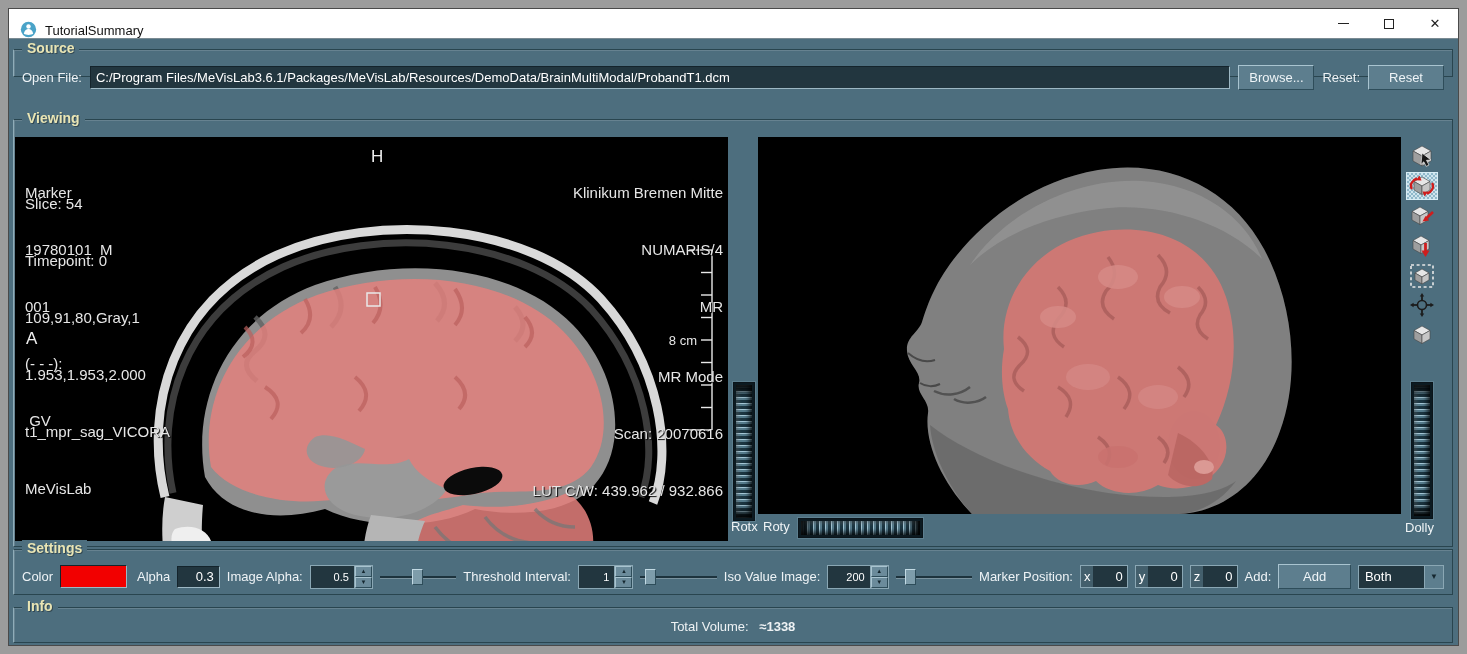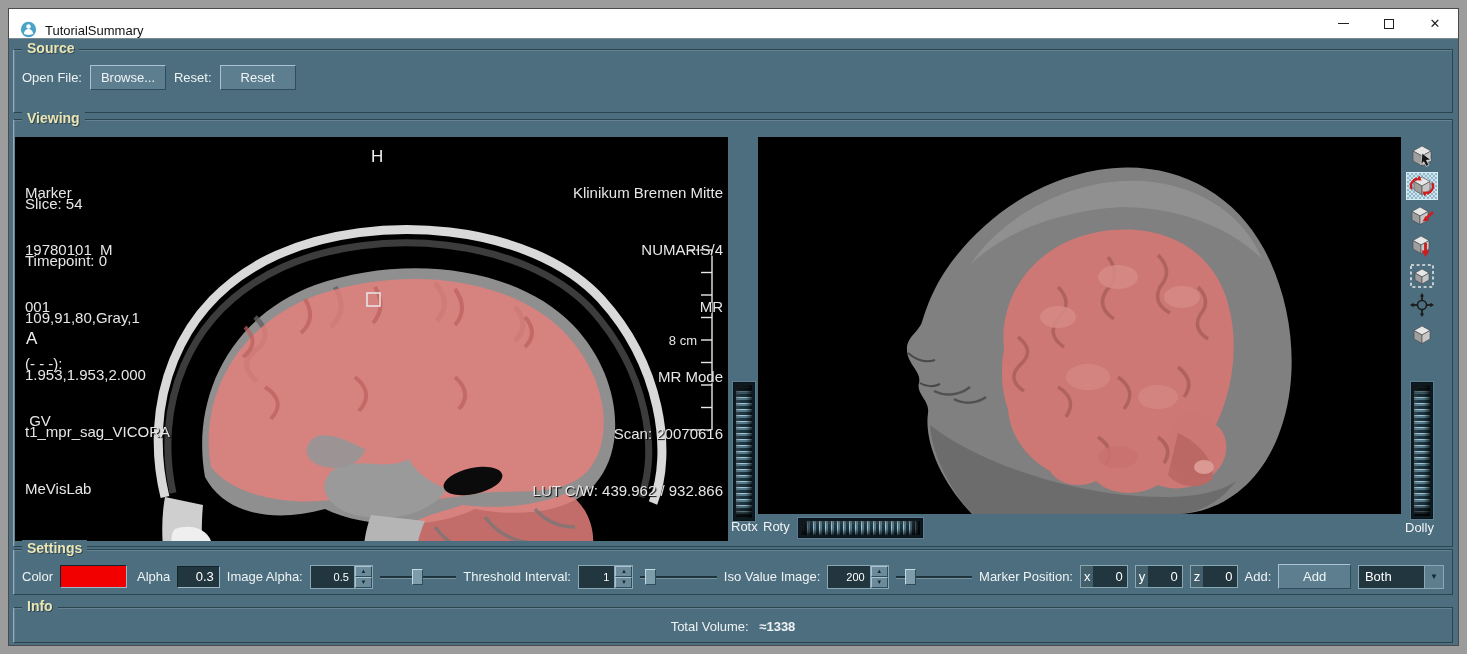--- a/index.html
+++ b/index.html
@@ -91,24 +91,25 @@
             <span class="glyph-max"></span>
           </div>
         <div class="win-btn">
             <span class="glyph-close">✕</span>
           </div>
       </div>
     </div>
 
     <div class="content">
 
-      <div class="group" style="left:4px; top:10px; width:1440px; height:64px;">
+      <div class="group" style="left:4px; top:10px; width:1440px; height:28px;">
         <span class="group-label">Source</span>
         <div style="position:absolute; left:8px; right:8px; top:15px; display:flex; align-items:center; gap:8px;">
           <span class="lbl">Open File:</span>
+          <input class="field" style="flex: 1 1 0%; height: 23px;" readonly="" value="C:/Program Files/MeVisLab3.6.1/Packages/MeVisLab/Resources/DemoData/BrainMultiModal/ProbandT1.dcm">
           <button class="btn" style="width:76px;">Browse...</button>
           <span class="lbl">Reset:</span>
           <button class="btn" style="width:76px;">Reset</button>
         </div>
       </div>
 
       <div class="group" style="left:4px; top:80px; width:1440px; height:428px;padding-left:19px;">
         <span class="group-label">Viewing</span>
 
         <div class="viewer" style="left:1px; top:17px; width:713px; height:404px;">

